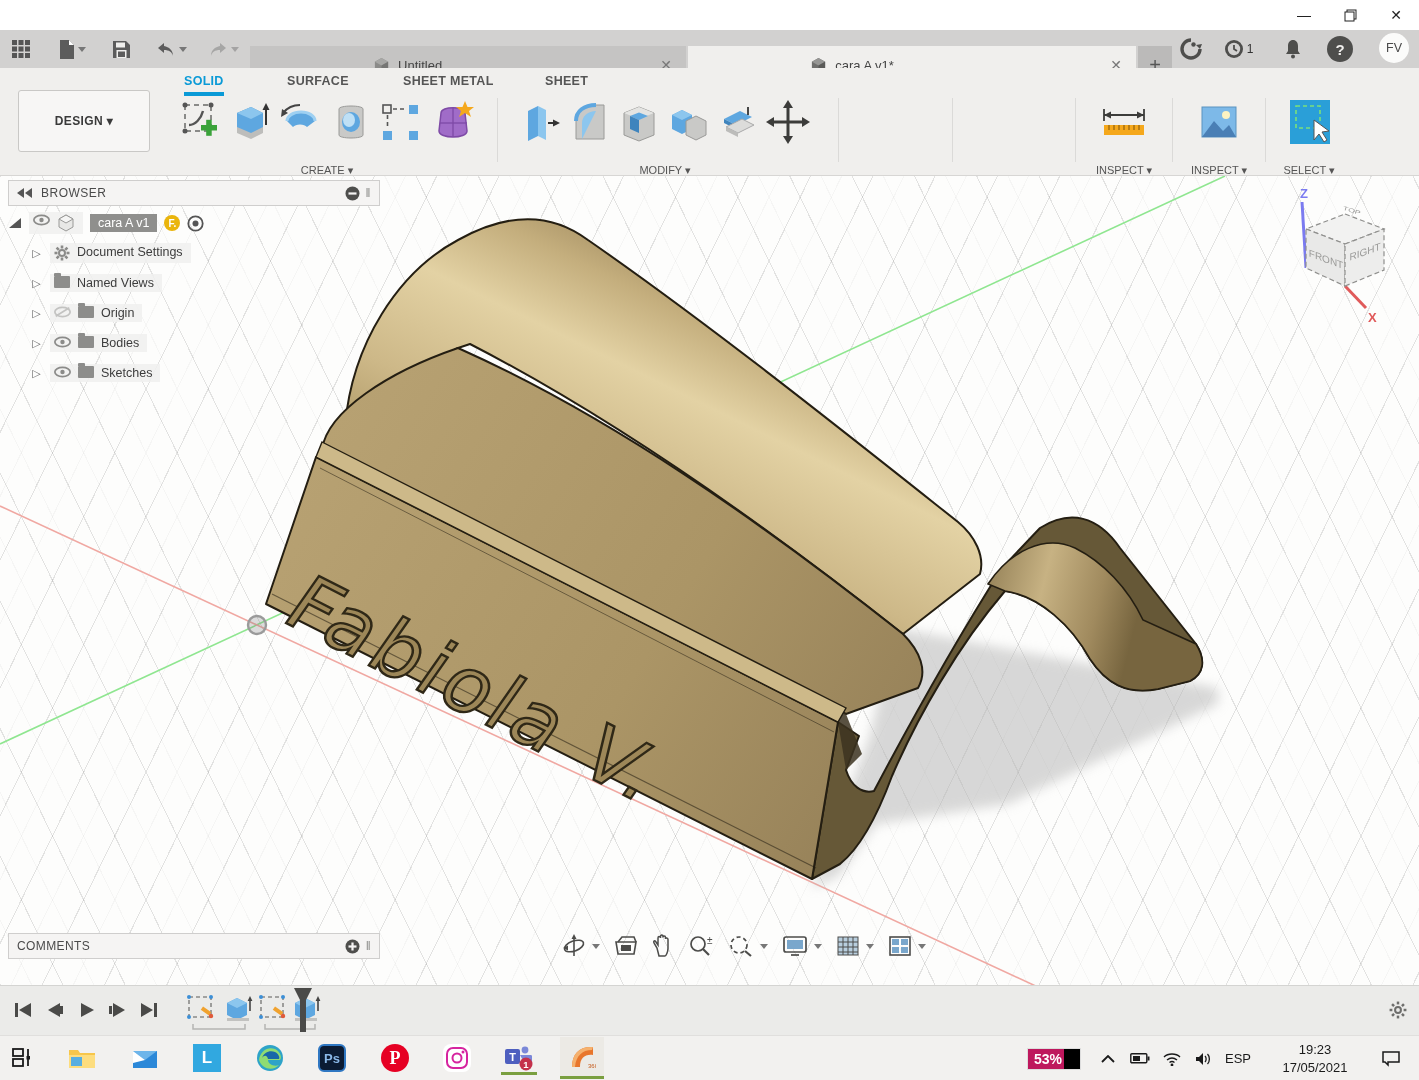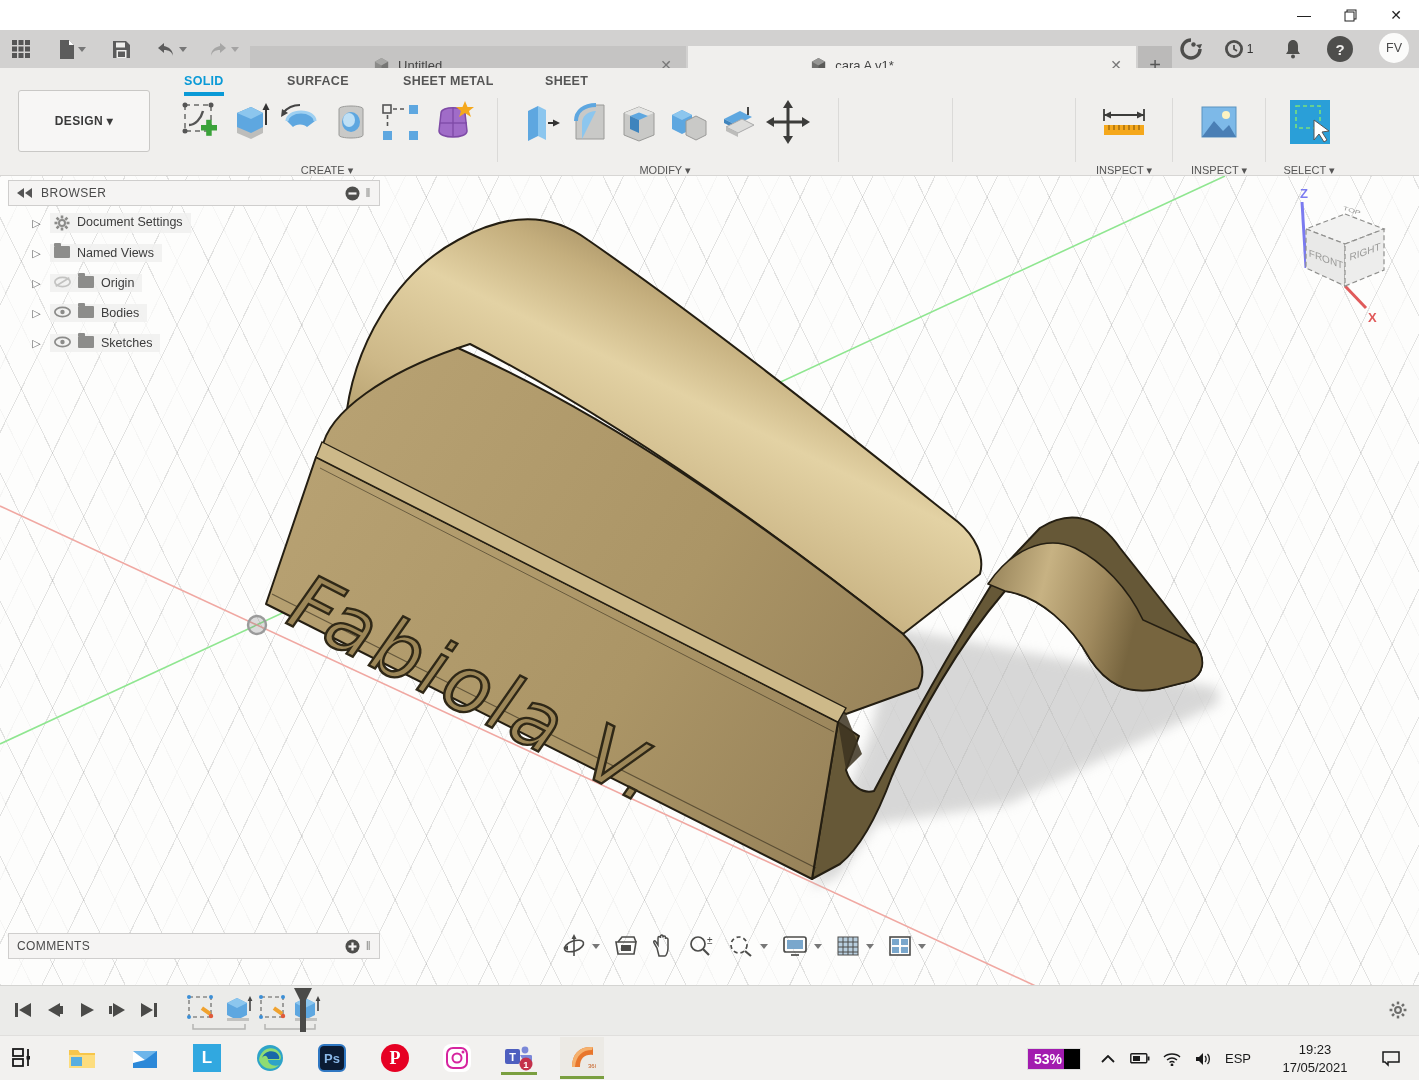--- a/index.html
+++ b/index.html
@@ -462,20 +462,41 @@
       <span>BROWSER</span>
       <span style="margin-left:auto;display:flex;align-items:center;gap:6px">
         <svg width="15" height="15" viewBox="0 0 15 15">
             <circle cx="7.5" cy="7.5" r="7" fill="#4e4e4c"></circle>
             <rect x="3.5" y="6.4" width="8" height="2.2" fill="#f5f4f3"></rect>
           </svg>
         <span style="color:#8a8a88;font-size:12px">‖</span>
       </span>
     </div>
 
+    <div class="tree-row">
+      <svg width="14" height="12" viewBox="0 0 14 12">
+          <polygon points="1,11 13,11 13,1" fill="#555"></polygon>
+        </svg>
+      <span class="chip">
+        <svg class="eye" viewBox="0 0 20 12">
+            <ellipse cx="10" cy="6" rx="9" ry="5.5" fill="none" stroke="#8b8b89" stroke-width="2"></ellipse>
+            <circle cx="10" cy="6" r="2.6" fill="#8b8b89"></circle>
+          </svg>
+        <svg width="18" height="18" viewBox="0 0 18 18">
+            <polygon points="9,1 16,5 16,13 9,17 2,13 2,5" fill="#e8e8e6" stroke="#9a9a98"></polygon>
+            <polygon points="9,1 16,5 9,9 2,5" fill="#f5f5f4" stroke="#9a9a98"></polygon>
+          </svg>
+      </span>
+      <span class="selchip">cara A v1</span>
+      <span class="fbadge">F.</span>
+      <svg width="17" height="17" viewBox="0 0 17 17">
+          <circle cx="8.5" cy="8.5" r="7.2" fill="none" stroke="#555" stroke-width="1.8"></circle>
+          <circle cx="8.5" cy="8.5" r="3" fill="#555"></circle>
+        </svg>
+    </div>
 
     <div class="tree-row" style="padding-left:22px">
       <span class="tw">▷</span>
       <span class="chip">
         <svg width="16" height="16" viewBox="0 0 16 16">
             <circle cx="8" cy="8" r="3" fill="none" stroke="#8b8b89" stroke-width="2"></circle>
             <g stroke="#8b8b89" stroke-width="2.6">
               <line x1="8" y1="0.5" x2="8" y2="3.5"></line>
               <line x1="8" y1="12.5" x2="8" y2="15.5"></line>
               <line x1="0.5" y1="8" x2="3.5" y2="8"></line>
@@ -770,21 +791,21 @@
   <div class="tbicon" style="left:560px;width:44px;height:42px;top:1px;background:#eceae5;border-bottom:3px solid #7a9f3f">
     <svg width="28" height="28" viewBox="0 0 28 28">
         <path d="M4,24 C4,10 12,3 25,4 L25,12 C17,11 12,15 12,24 Z" fill="#e8762c"></path>
         <path d="M4,24 C4,10 12,3 25,4 L24,7 C14,7 8,13 7,24 Z" fill="#f5b16e"></path>
         <text x="20" y="25" font-size="6" fill="#c55a1a">360</text>
       </svg>
     </div>
 
   <div class="tray" style="right:330px;width:70px">
     <span style="display:inline-flex;height:22px;border:1px solid #ddd">
-      <span style="background:#a21caf;color:#fff;font-weight:bold;display:flex;align-items:center;padding:0 2px 0 6px;font-size:14px">53%</span>
+      <span style="background:#be185d;color:#fff;font-weight:bold;display:flex;align-items:center;padding:0 2px 0 6px;font-size:14px">53%</span>
       <span style="background:#000;width:16px"></span>
     </span>
     </div>
   <div class="tray" style="right:296px;width:30px">
     <svg width="14" height="8" viewBox="0 0 14 8">
         <polyline points="1,7 7,1 13,7" fill="none" stroke="#1a1a1a" stroke-width="1.8"></polyline>
       </svg>
     </div>
   <div class="tray" style="right:264px;width:30px">
     <svg width="20" height="11" viewBox="0 0 20 11">

